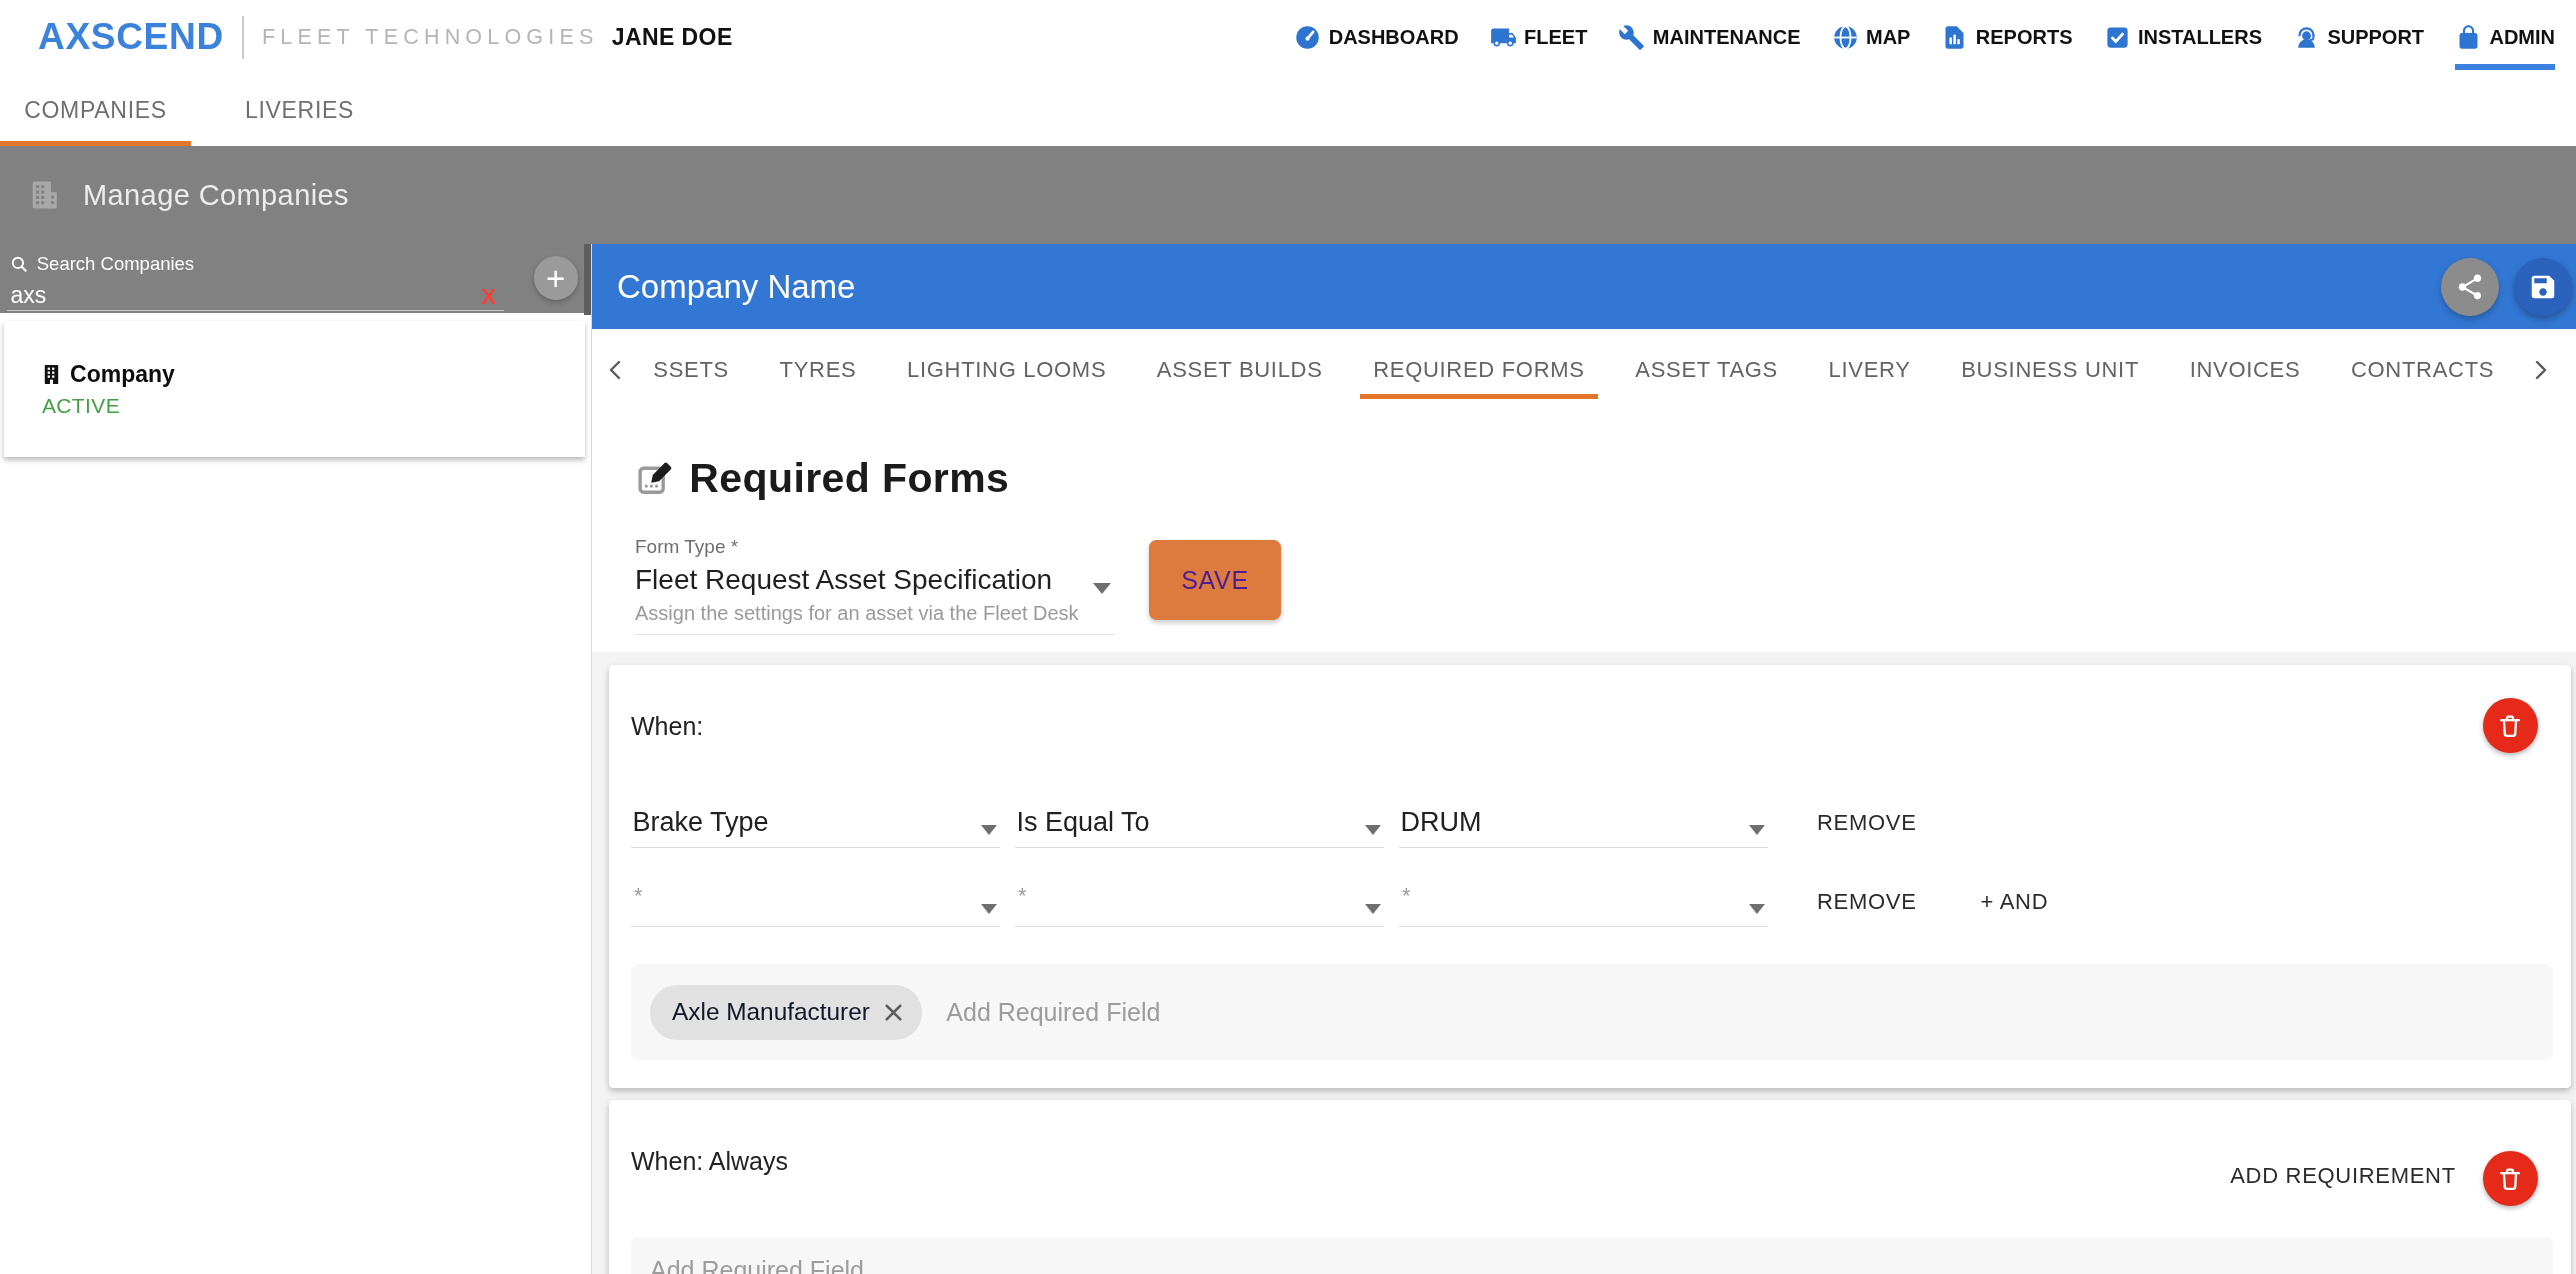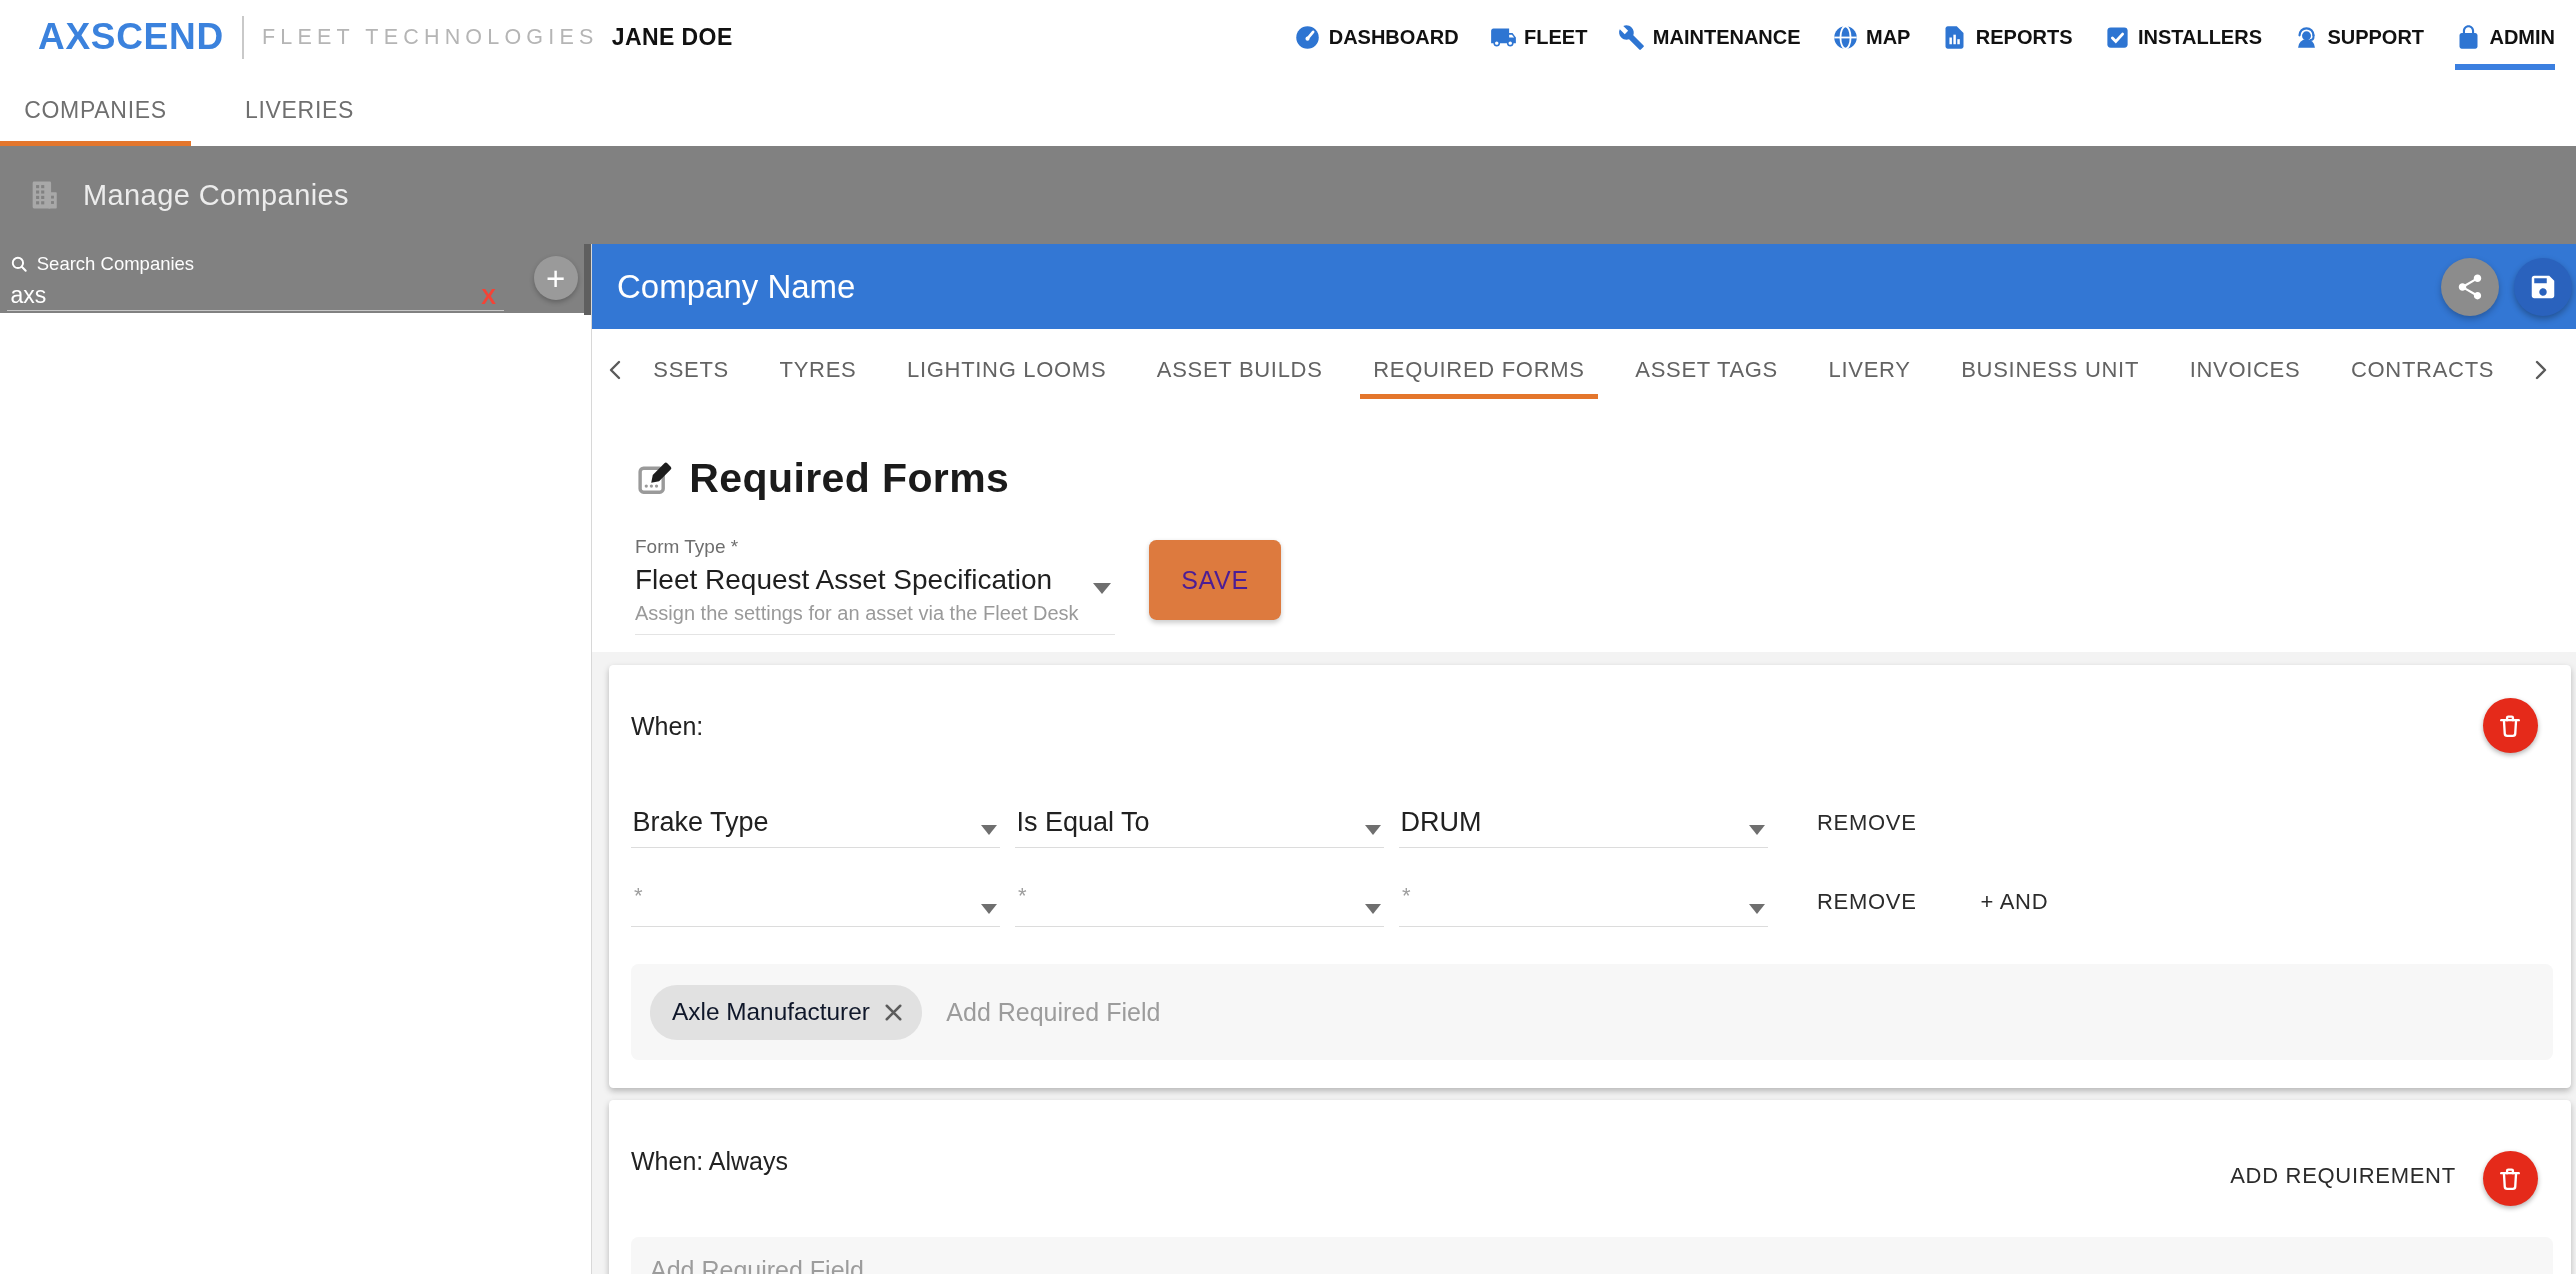--- a/index.html
+++ b/index.html
@@ -230,20 +230,38 @@
               <circle cx="10" cy="10" r="6.5" stroke="#fff" stroke-width="2.4" fill="none"></circle>
               <path d="M15.2 15.2l4.6 4.6" stroke="#fff" stroke-width="2.6" stroke-linecap="round"></path>
             </svg>
           <span class="search-lbl">Search Companies</span>
         </div>
         <div class="search-value">axs</div>
         <div class="search-underline"></div>
         <div class="search-clear">X</div>
         <div class="add-company">+</div>
       </div>
+      <div class="company-card">
+        <div class="company-name-row">
+          <svg viewBox="0 0 24 24">
+              <rect x="5" y="2" width="14" height="20" rx="1" fill="#111"></rect>
+              <g fill="#fff">
+                <rect x="8" y="4.8" width="2.4" height="2.4"></rect>
+                <rect x="12.6" y="4.8" width="2.4" height="2.4"></rect>
+                <rect x="8" y="8.9" width="2.4" height="2.4"></rect>
+                <rect x="12.6" y="8.9" width="2.4" height="2.4"></rect>
+                <rect x="8" y="13" width="2.4" height="2.4"></rect>
+                <rect x="12.6" y="13" width="2.4" height="2.4"></rect>
+                <rect x="10.4" y="17.4" width="3.2" height="4.6"></rect>
+              </g>
+            </svg>
+          <span class="company-name">Company</span>
+        </div>
+        <div class="company-status">ACTIVE</div>
+      </div>
     </div>
 
     <div class="main">
 
       <div class="bluehdr">
         <span class="bluehdr-title">Company Name</span>
         <button class="roundbtn share-btn">
           <svg viewBox="0 0 24 24">
               <path fill="#fff" d="M18 16.08c-.76 0-1.44.3-1.96.77L8.91 12.7c.05-.23.09-.46.09-.7s-.04-.47-.09-.7l7.05-4.11c.54.5 1.25.81 2.04.81 1.66 0 3-1.34 3-3s-1.34-3-3-3-3 1.34-3 3c0 .24.04.47.09.7L8.04 9.81C7.5 9.31 6.79 9 6 9c-1.66 0-3 1.34-3 3s1.34 3 3 3c.79 0 1.5-.31 2.04-.81l7.12 4.16c-.05.21-.08.43-.08.65 0 1.61 1.31 2.92 2.92 2.92 1.61 0 2.92-1.31 2.92-2.92s-1.31-2.92-2.92-2.92z"></path>
             </svg>

